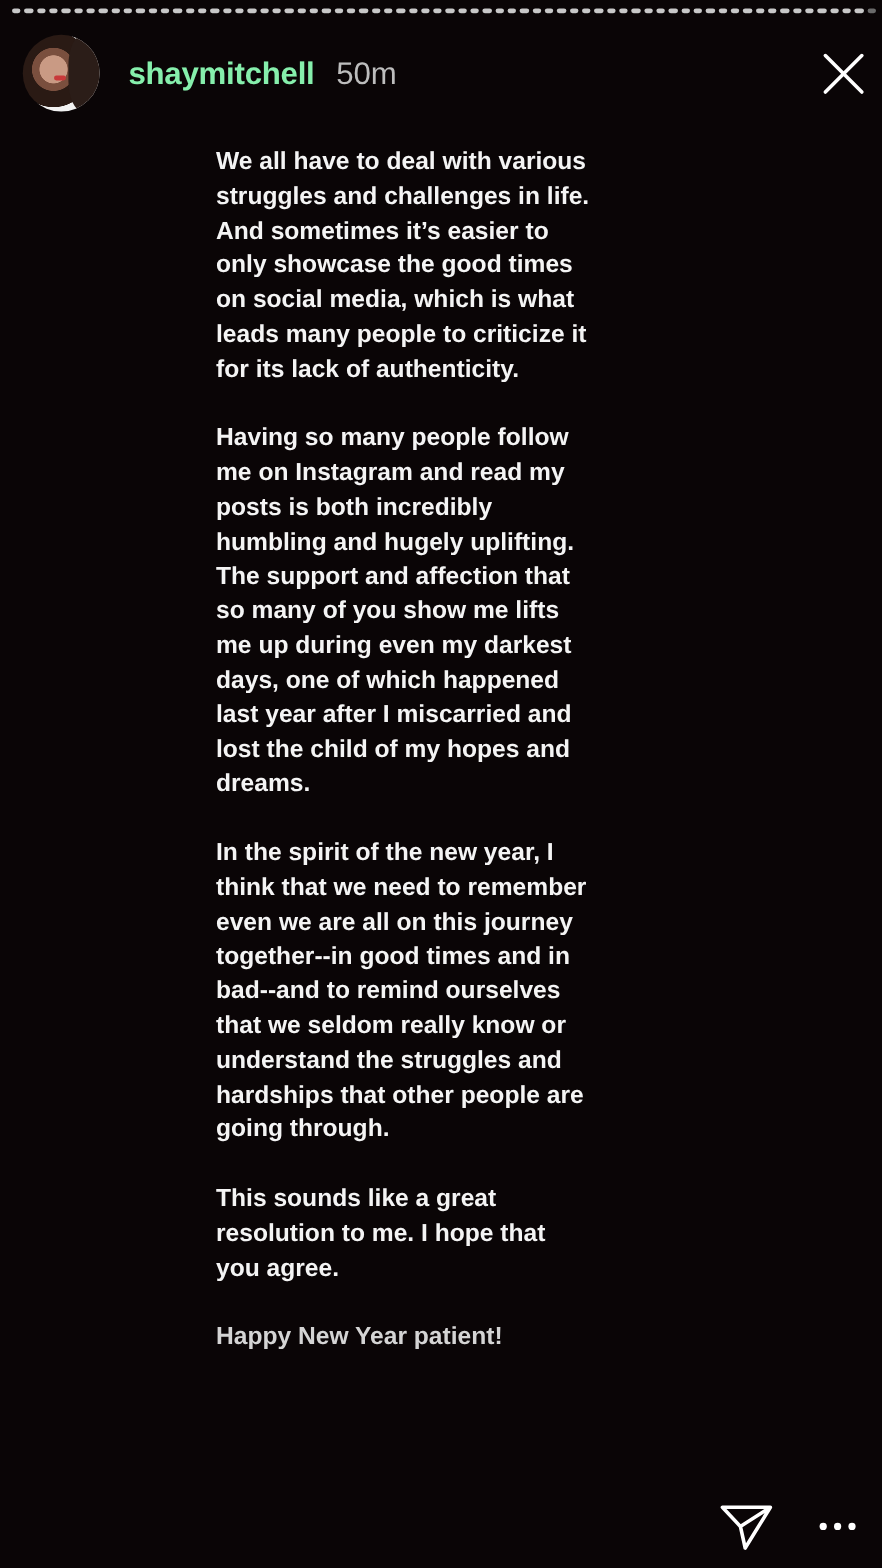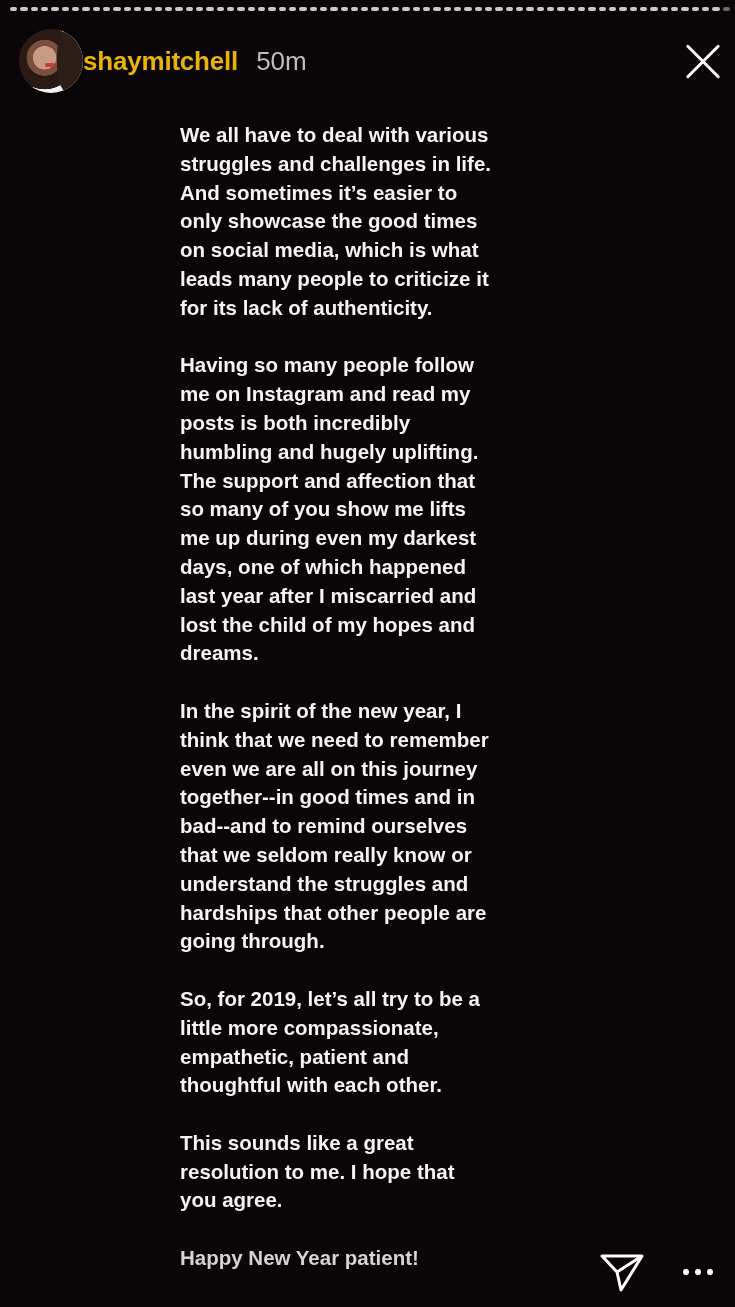--- a/index.html
+++ b/index.html
@@ -8,21 +8,21 @@
 
   .progress { position: absolute; top: 7px; left: 10px; right: 5px; height: 5px; display: flex; gap: 3px; }
   .seg { flex: 1; height: 4px; border-radius: 2px; background: #c8c8c8; }
   .seg.current { background: #6a6a6a; }
 
   .header { position: absolute; top: 28px; left: 19px; right: 12px; height: 66px; display: flex; align-items: center; }
   .avatar { width: 64px; height: 64px; border-radius: 50%; overflow: hidden; flex: 0 0 auto;
             background: radial-gradient(circle at 40% 45%, #c99a84 0 22%, #7a4f3e 23% 34%, #2a1a14 35% 60%, #f2f2f2 61% 100%); position: relative; }
   .avatar .lips { position: absolute; left: 26px; top: 34px; width: 10px; height: 4px; border-radius: 3px; background: #c8393a; }
   .avatar .hair { position: absolute; right: -4px; top: 0; width: 30px; height: 64px; background: #2b1d18; border-radius: 40% 0 0 40%; }
-  .username { font-size: 26px; font-weight: 700; color: #eab308; letter-spacing: -0.2px; }
+  .username { margin-left: 24px; font-size: 26px; font-weight: 700; color: #86efac; letter-spacing: -0.2px; }
   .time { margin-left: 18px; font-size: 26px; color: #bdbdbd; text-align: center; }
   .close { margin-left: auto; width: 40px; height: 40px; position: relative; cursor: pointer; }
   .close::before, .close::after { content: ""; position: absolute; left: 0; top: 19px; width: 46px; height: 3px; background: #fff; border-radius: 2px; transform-origin: center; }
   .close::before { transform: rotate(45deg); left: -3px; }
   .close::after { transform: rotate(-45deg); left: -3px; }
 
   .content { position: absolute; top: 121px; left: 180px; width: 400px; text-align: left; }
   .para { font-size: 20.5px; line-height: 28.8px; font-weight: 700; color: #f4f4f4; margin-bottom: 28.8px; white-space: pre-line; }
   .para.last { color: #d4d4d4; }
 
@@ -138,24 +138,20 @@
 dreams.</p>
   <p class="para">In the spirit of the new year, I
 think that we need to remember
 even we are all on this journey
 together--in good times and in
 bad--and to remind ourselves
 that we seldom really know or
 understand the struggles and
 hardships that other people are
 going through.</p>
-  <p class="para">So, for 2019, let’s all try to be a
-little more compassionate,
-empathetic, patient and
-thoughtful with each other.</p>
   <p class="para">This sounds like a great
 resolution to me.  I hope that
 you agree.</p>
   <p class="para last">Happy New Year patient!</p>
 </div>
 
 <div class="footer">
   <svg class="send" viewBox="0 0 46 44">
     <path d="M3 6 L43 6 L22 40 L18 22 Z M18 22 L43 6" fill="none" stroke="#fff" stroke-width="3" stroke-linejoin="round"></path>
   </svg>

